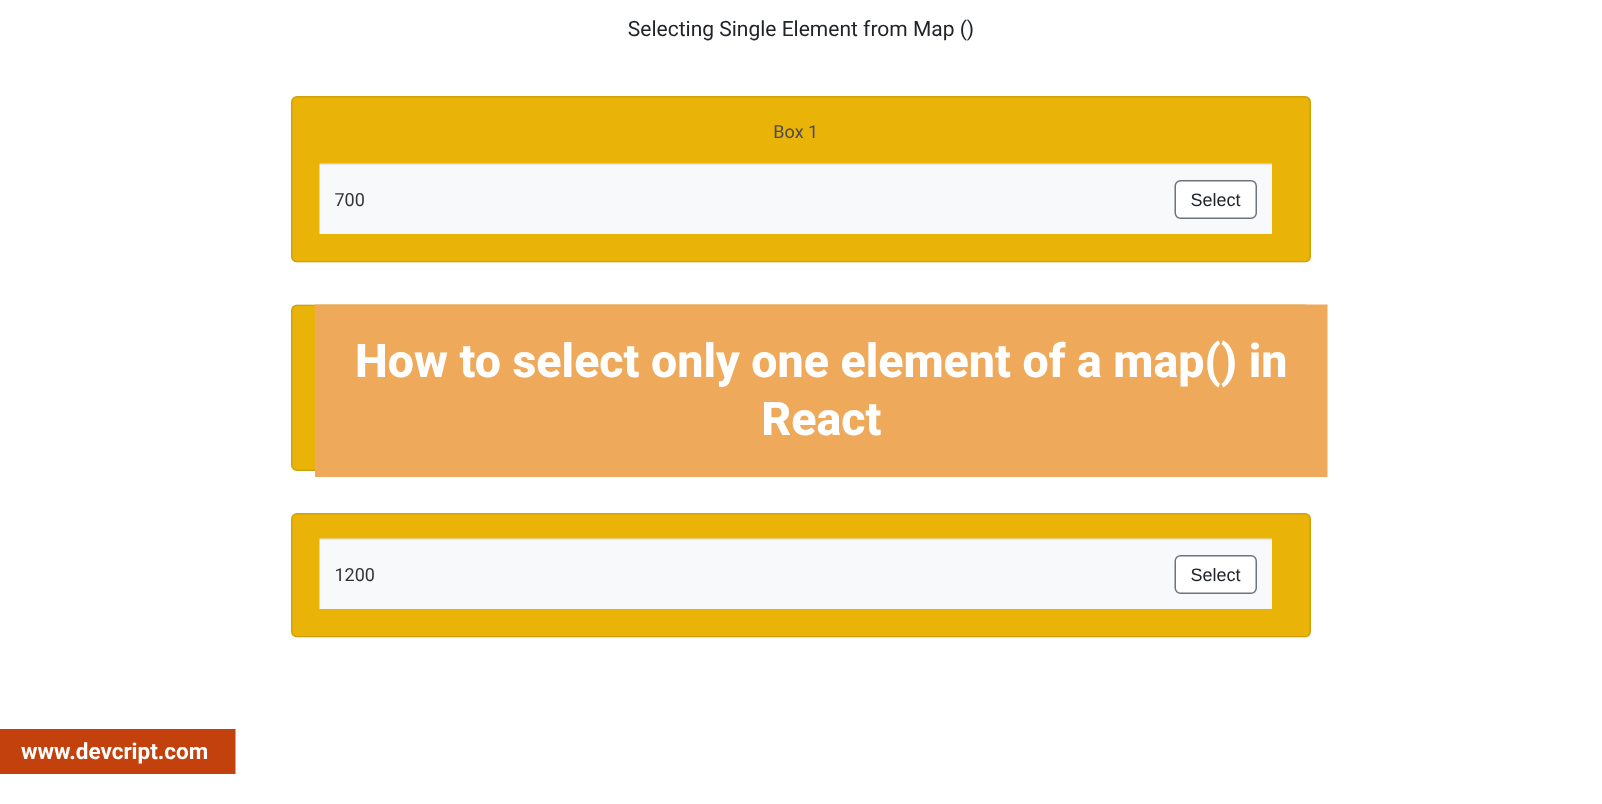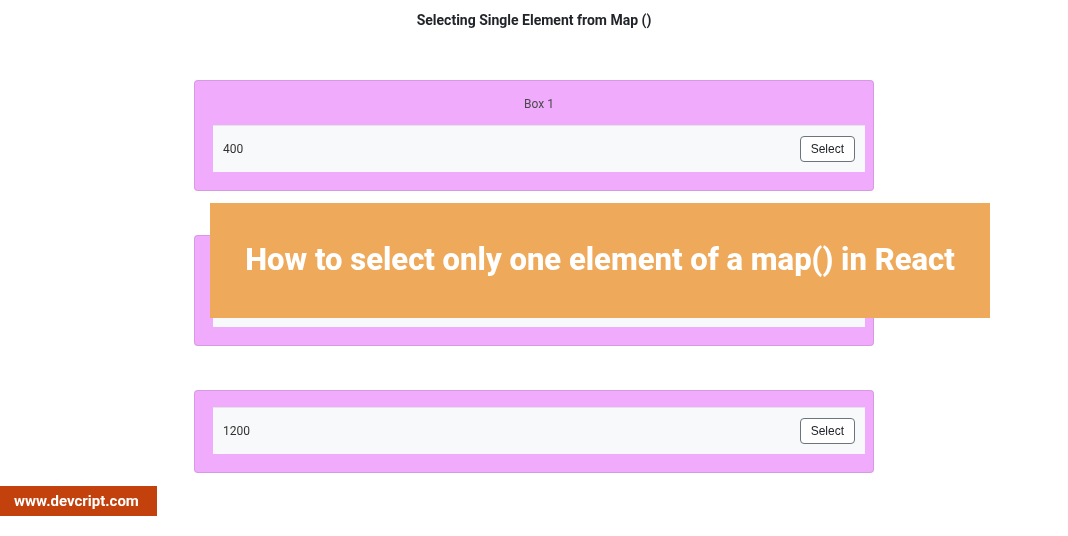--- a/index.html
+++ b/index.html
@@ -11,35 +11,35 @@
       font-family: -apple-system, BlinkMacSystemFont, "Segoe UI", Roboto, "Helvetter Neue", Arial, sans-serif;
       background: #ffffff;
       width: 1068px;
       height: 536px;
       position: relative;
       overflow: hidden;
     }
     .page-title {
       text-align: center;
       font-size: 14px;
-      font-weight: 700;
+      font-weight: 400;
       color: #212529;
       padding-top: 12px;
       padding-bottom: 8px;
     }
     .container {
       width: 680px;
       margin: 0 auto;
     }
     .card {
-      background: #f0abfc;
+      background: #eab308;
       border: 1px solid rgba(0,0,0,0.1);
       border-radius: 4px;
-      margin-top: 44px;
-      padding: 16px 8px 18px 18px;
+      margin-top: 28px;
+      padding: 16px 25px 18px 18px;
     }
     .card-title {
       text-align: center;
       font-size: 12px;
       color: #4a4a4a;
       margin-bottom: 14px;
     }
     .row {
       display: flex;
       align-items: center;
@@ -58,21 +58,21 @@
       color: #212529;
       font-size: 12px;
       padding: 5px 10px;
       border-radius: 4px;
       cursor: pointer;
     }
     .overlay-banner {
       position: absolute;
       left: 210px;
       top: 203px;
-      width: 780px;
+      width: 675px;
       height: 115px;
       background: #eea95a;
       display: flex;
       align-items: center;
       justify-content: center;
       flex-direction: column;
       text-align: center;
       color: #ffffff;
       font-weight: 800;
       font-size: 31px;
@@ -96,21 +96,21 @@
 </head>
 <body>
 
 <div class="page-title">Selecting Single Element from Map ()</div>
 
 <div class="container">
 
   <div class="card">
     <div class="card-title">Box 1</div>
     <div class="row">
-      <span class="row-value">400</span>
+      <span class="row-value">700</span>
       <button class="select-btn">Select</button>
     </div>
   </div>
 
   <div class="card">
     <div class="card-title obscured">Box 2</div>
     <div class="row">
       <span class="row-value">1100</span>
       <button class="select-btn">Select</button>
     </div>

